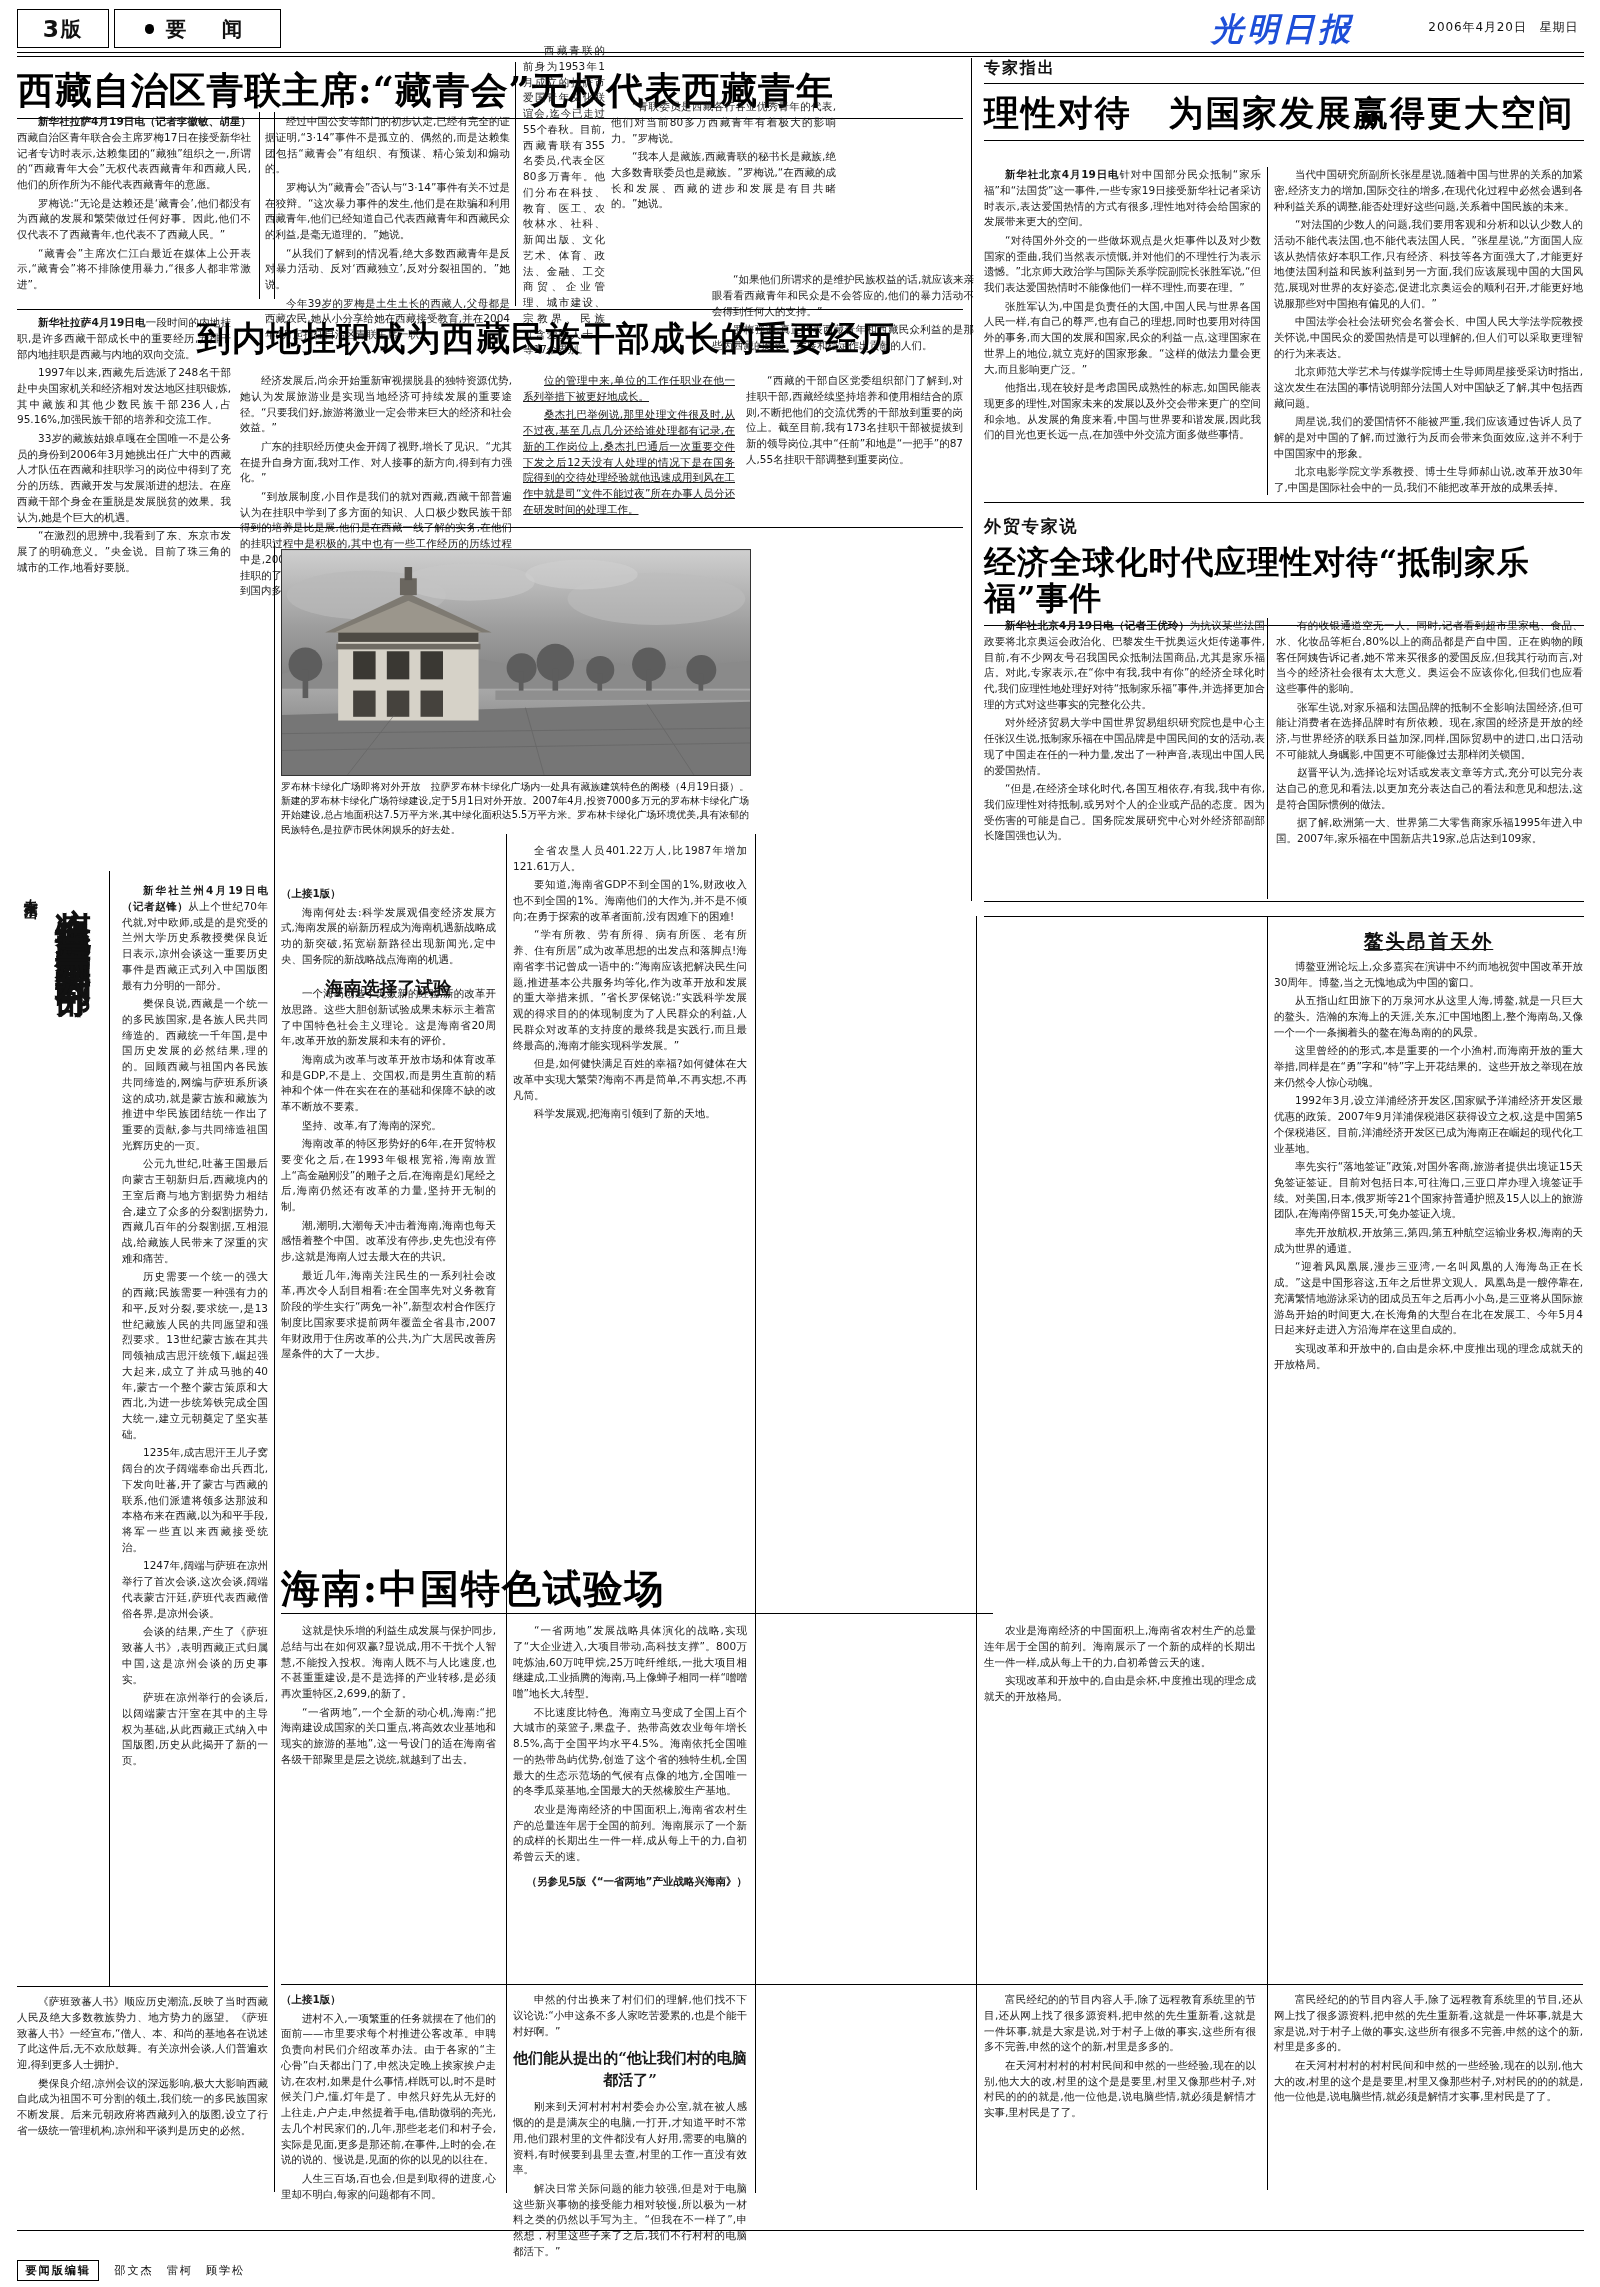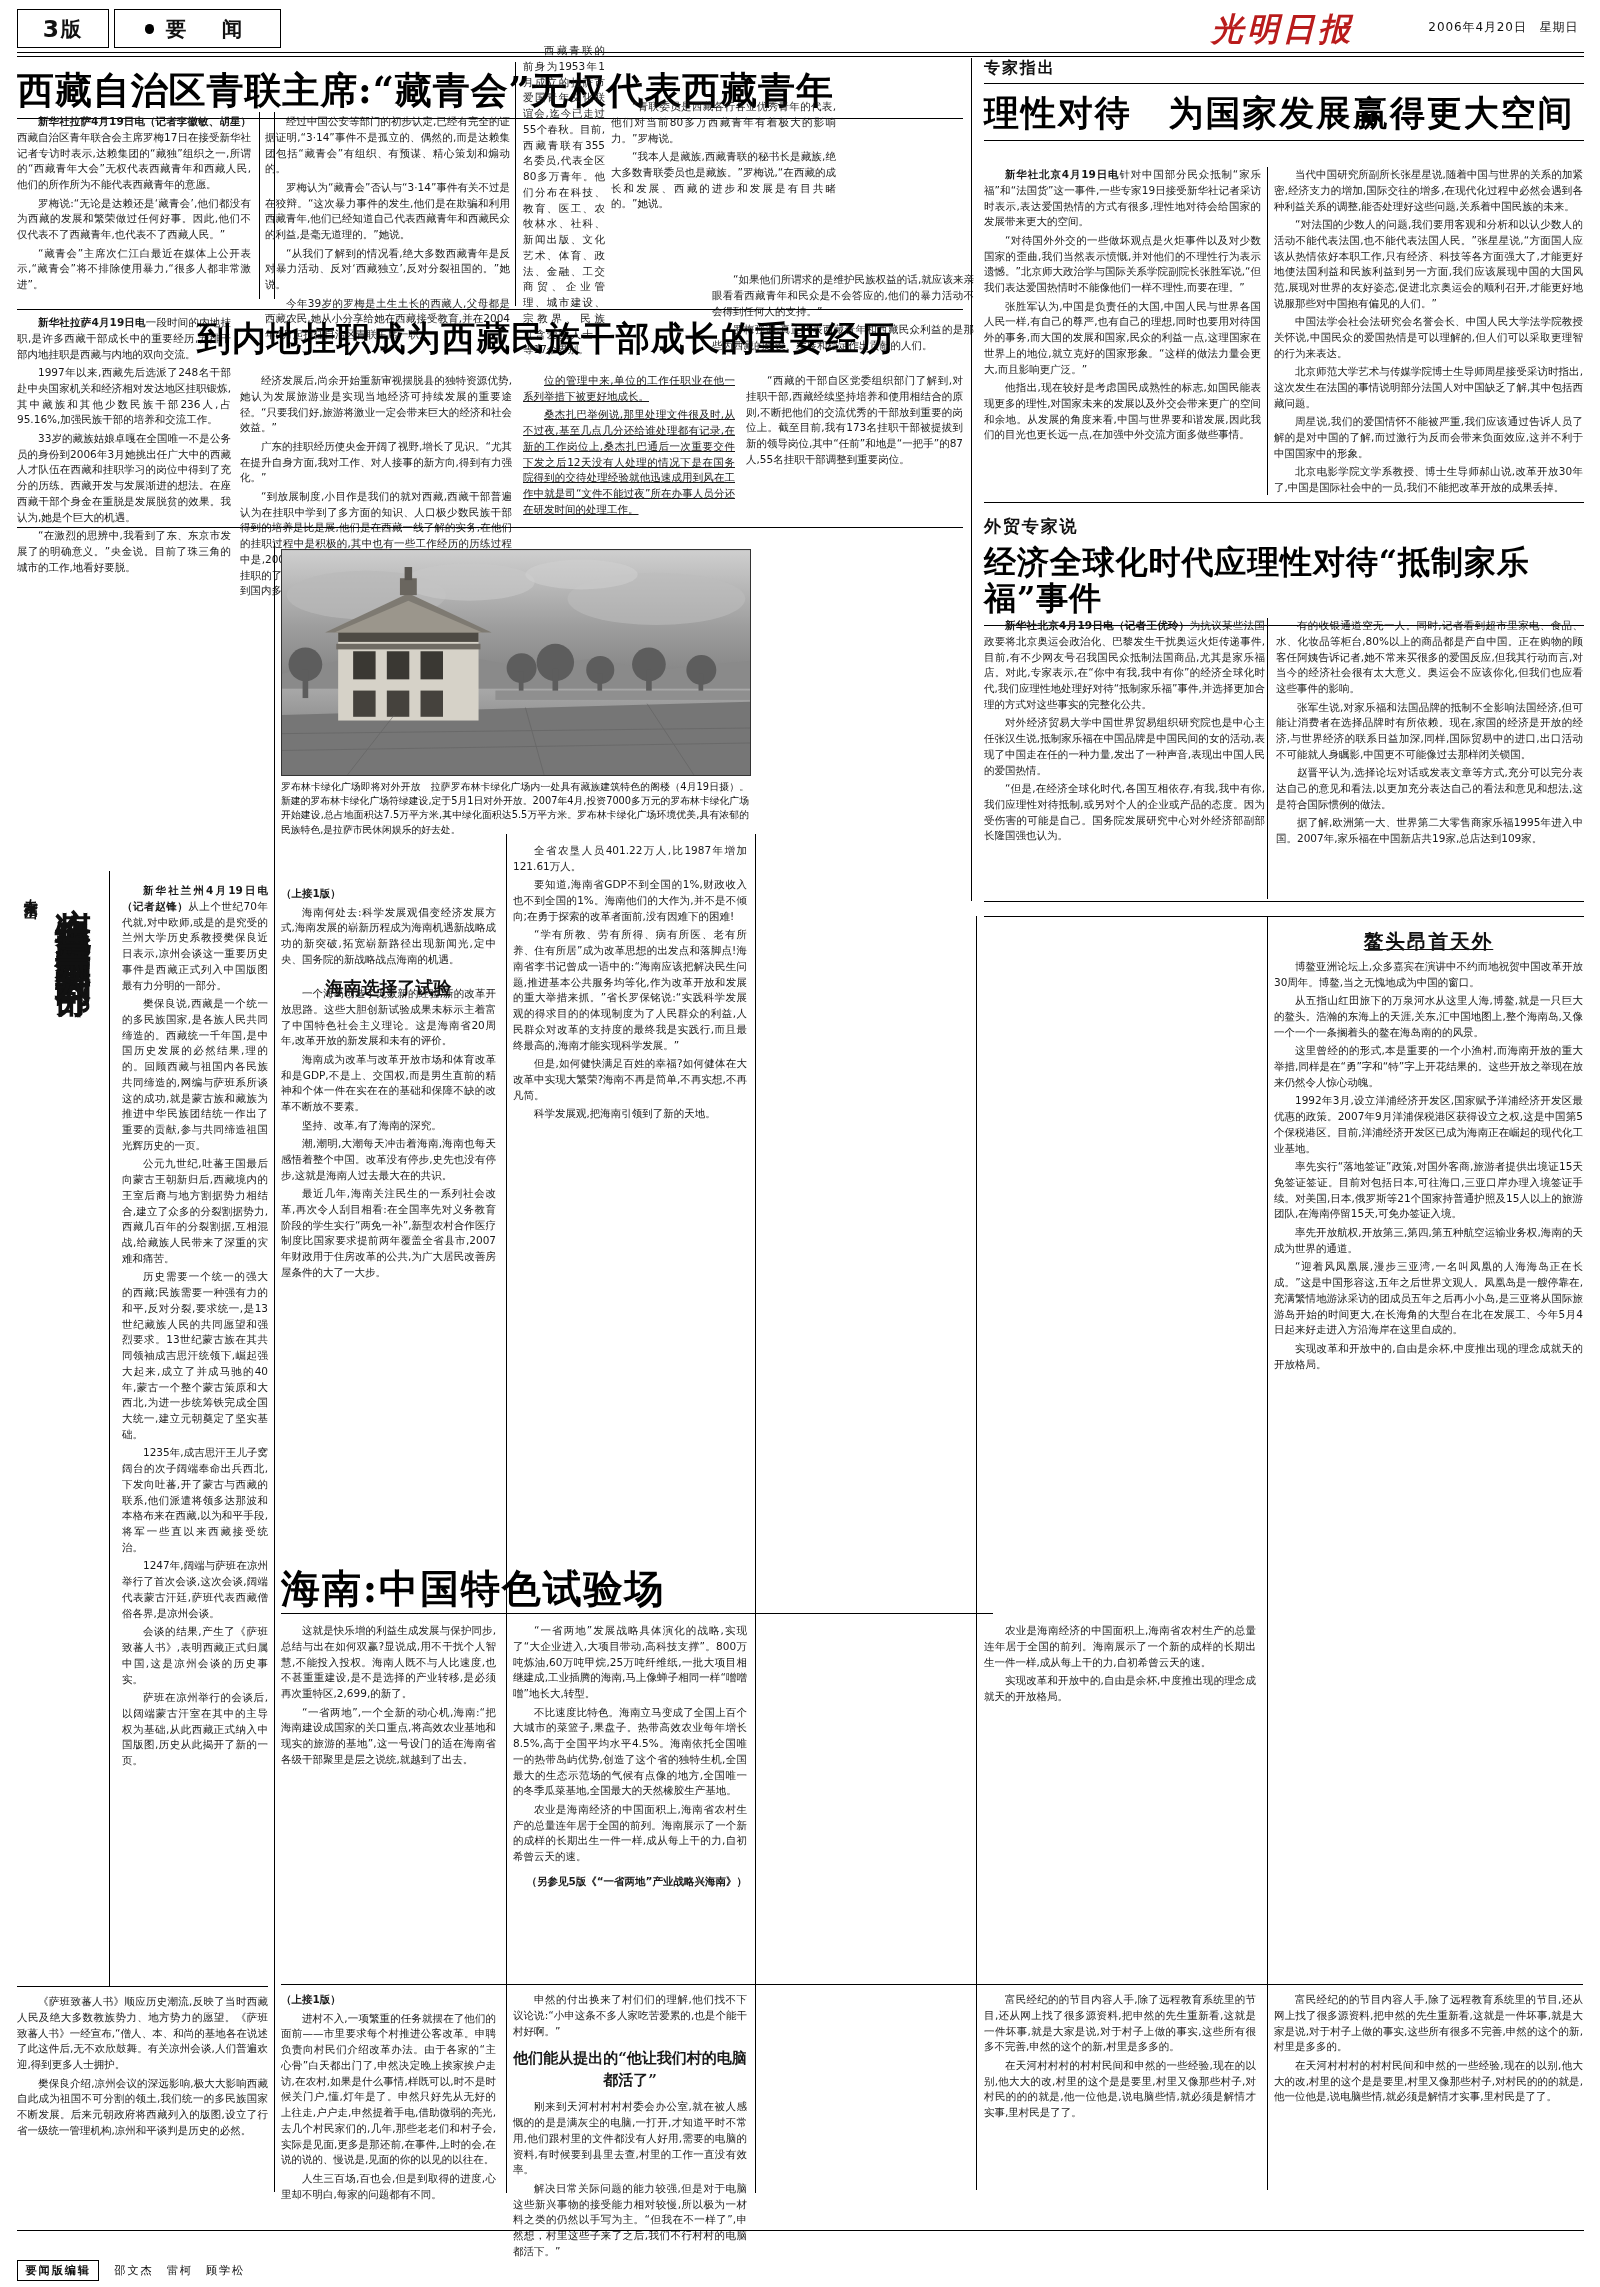--- a/index.html
+++ b/index.html
@@ -30,21 +30,21 @@
     gap:11.2px;font-size:20.6px;font-weight:bold;letter-spacing:7.5px;
     background:#fff;
     text-align:right;
   }
   .section-bar .dot{width:9.4px;height:9.4px;background:#000;border-radius:50%;}
   .brand{
     position:absolute;right:230px;top:-1.9px;
     font-family:"DejaVu Serif","Liberation Serif",serif;
     font-size:32px;font-weight:bold;letter-spacing:3.7px;
     font-style:italic;
-    color:#b91c1c;
+    color:#1d4ed8;
   }
   .issue-date{
     position:absolute;right:5.6px;top:9.4px;font-size:12px;letter-spacing:0.9px;
   }
   .rule-top{position:absolute;left:17px;top:52px;width:1567px;height:0;border-top:1.9px solid #000;}
   .rule-top2{position:absolute;left:17px;top:56px;width:1567px;height:0;border-top:0.9px solid #000;}
 
   
   .hl{
     font-family:"DejaVu Serif","Liberation Serif",serif;
@@ -292,20 +292,21 @@
 
   <div class="body-col" style="position:absolute;left:281px;top:886px;width:215px;height:450px;">
     <p style="text-indent:0;font-weight:bold;">（上接1版）</p>
     <p>海南何处去:科学发展观倡变经济发展方式,海南发展的崭新历程成为海南机遇新战略成功的新突破,拓宽崭新路径出现新闻光,定中央、国务院的新战略战点海南的机遇。</p>
   </div>
   <div style="position:absolute;left:281px;top:956px;width:215px;text-align:center;font-family:'DejaVu Serif','Liberation Serif',serif;font-weight:bold;font-size:18px;margin-top:20px;">海南选择了试验</div>
   <div class="body-col" style="position:absolute;left:281px;top:986px;width:215px;height:581px;">
     <p>一个海岛创造了无数新的经验,新的改革开放思路。这些大胆创新试验成果未标示主着富了中国特色社会主义理论。这是海南省20周年,改革开放的新发展和未有的评价。</p>
     <p>海南成为改革与改革开放市场和体育改革和是GDP,不是上、交国权,而是男生直前的精神和个体一件在实在在的基础和保障不缺的改革不断放不要素。</p>
     <p>坚持、改革,有了海南的深究。</p>
+    <p>海南改革的特区形势好的6年,在开贸特权要变化之后,在1993年银根宽裕,海南放置上“高金融刚没”的雕子之后,在海南是幻尾经之后,海南仍然还有改革的力量,坚持开无制的制。</p>
     <p>潮,潮明,大潮每天冲击着海南,海南也每天感悟着整个中国。改革没有停步,史先也没有停步,这就是海南人过去最大在的共识。</p>
     <p>最近几年,海南关注民生的一系列社会改革,再次令人刮目相看:在全国率先对义务教育阶段的学生实行“两免一补”,新型农村合作医疗制度比国家要求提前两年覆盖全省县市,2007年财政用于住房改革的公共,为广大居民改善房屋条件的大了一大步。</p>
   </div>
 
   <div class="body-col" style="position:absolute;left:513px;top:843px;width:234px;height:712px;">
     <p>全省农垦人员401.22万人,比1987年增加121.61万人。</p>
     <p>要知道,海南省GDP不到全国的1%,财政收入也不到全国的1%。海南他们的大作为,并不是不倾向;在勇于探索的改革者面前,没有因难下的困难!</p>
     <p>“学有所教、劳有所得、病有所医、老有所养、住有所居”成为改革思想的出发点和落脚点!海南省李书记曾成一语中的:“海南应该把解决民生问题,推进基本公共服务均等化,作为改革开放和发展的重大举措来抓。”省长罗保铭说:“实践科学发展观的得求目的的体现制度为了人民群众的利益,人民群众对改革的支持度的最终我是实践行,而且最终最高的,海南才能实现科学发展。”</p>
     <p>但是,如何健快满足百姓的幸福?如何健体在大改革中实现大繁荣?海南不再是简单,不再实想,不再凡简。</p>
     <p>科学发展观,把海南引领到了新的天地。</p>

